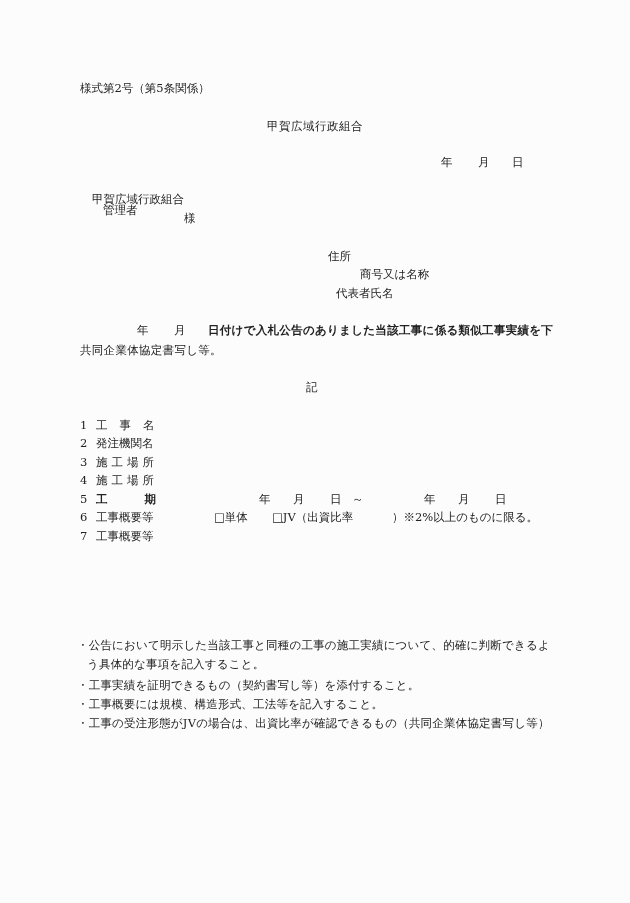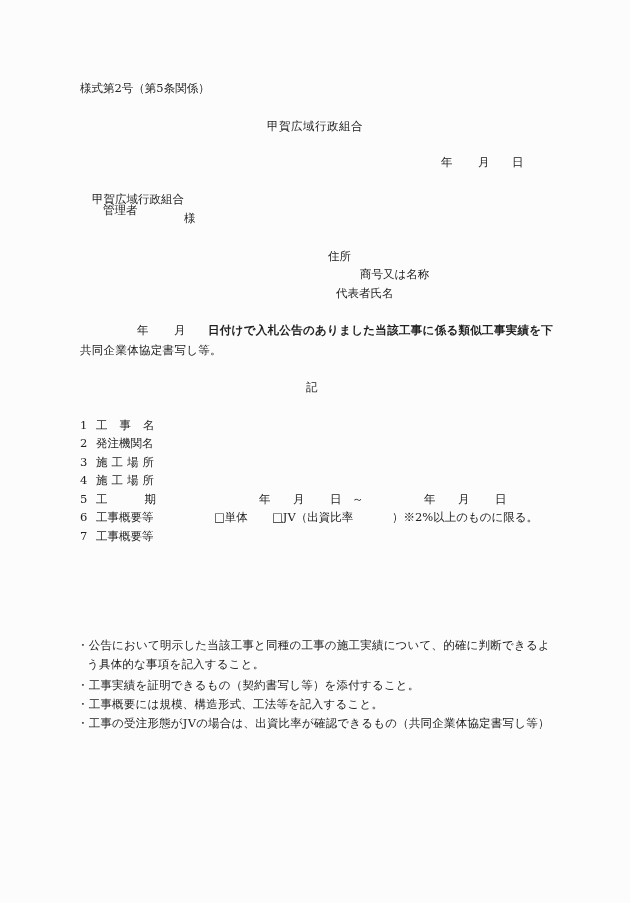--- a/index.html
+++ b/index.html
@@ -42,21 +42,21 @@
   .item-label { left: 96px; }
   .r1 { top: 418px; }
   .r2 { top: 436px; }
   .r3 { top: 455px; }
   .r4 { top: 473px; }
   .r5 { top: 492px; }
   .r6 { top: 510px; }
   .r7 { top: 529px; }
   .spaced-3 { letter-spacing: 12px; }
   .spaced-4 { letter-spacing: 4px; }
-  .spaced-2 { letter-spacing: 37px; }
+  .spaced-2 { letter-spacing: 37px; font-weight: bold; }
 
   .p5-y1 { left: 259px; }
   .p5-m1 { left: 293px; }
   .p5-d1 { left: 330px; }
   .p5-tilde { left: 352px; }
   .p5-y2 { left: 424px; }
   .p5-m2 { left: 458px; }
   .p5-d2 { left: 495px; }
 
   .ck-single { left: 214px; }

